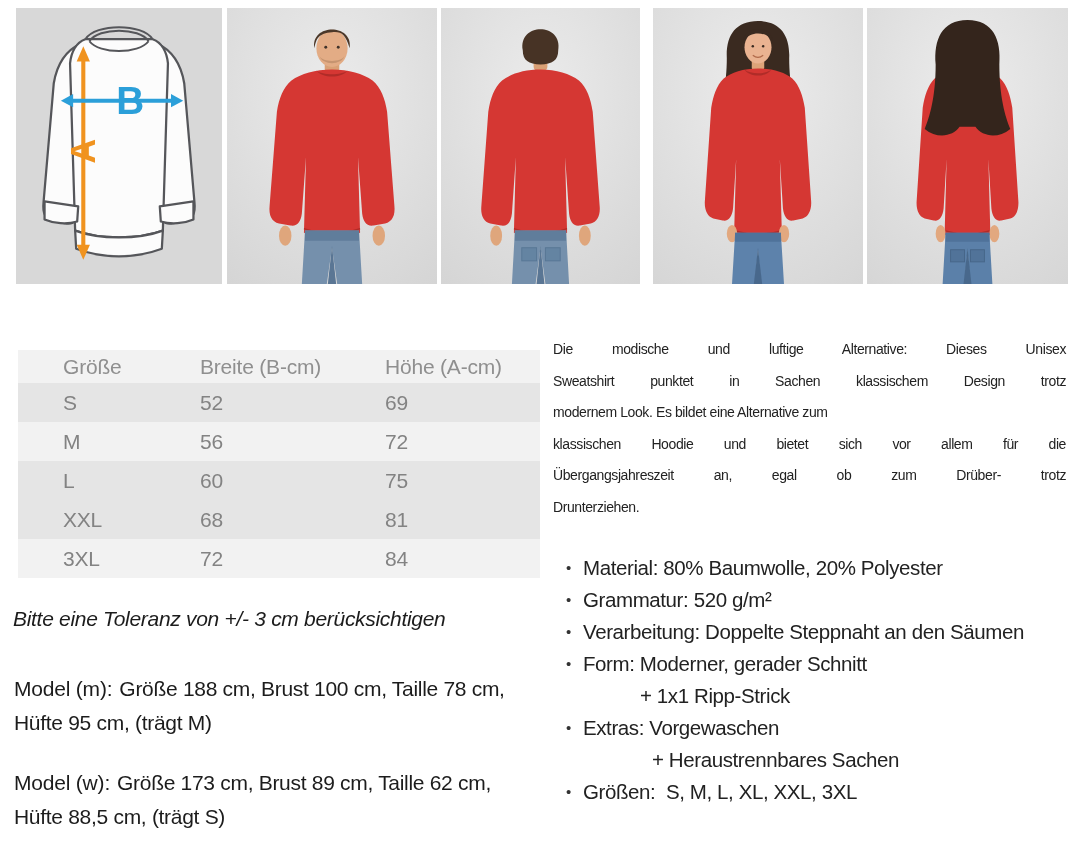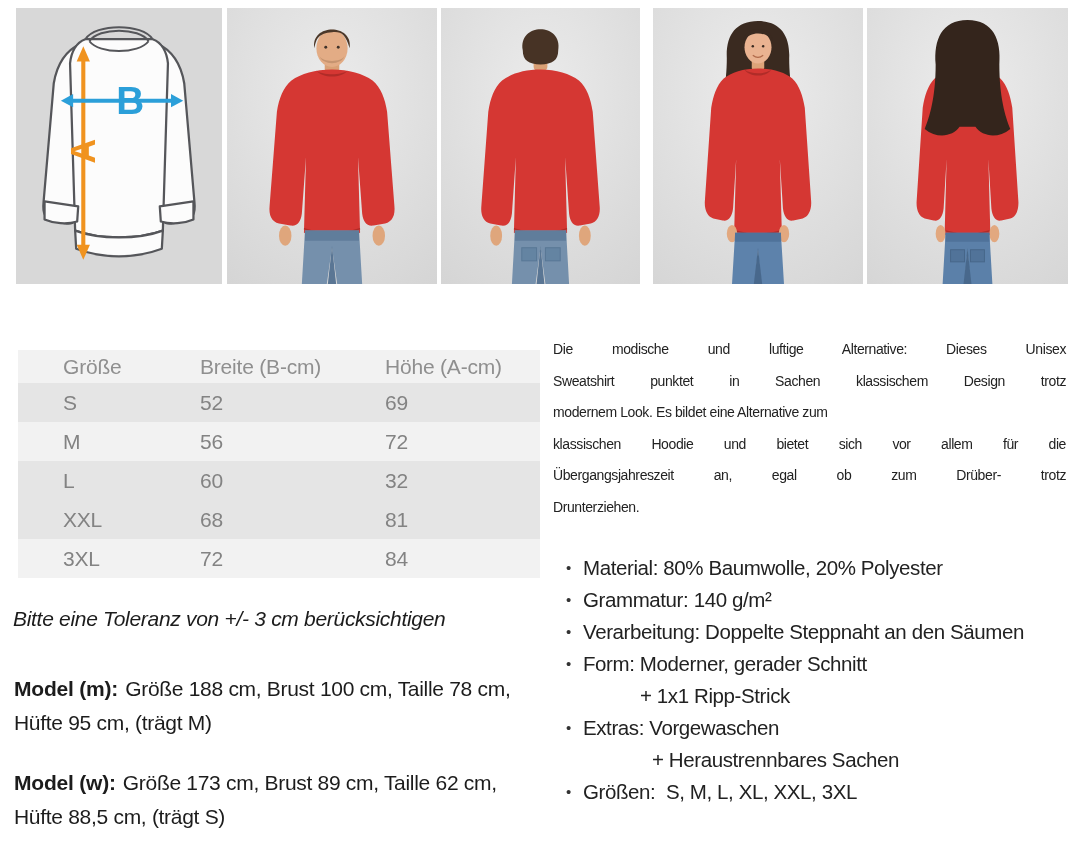--- a/index.html
+++ b/index.html
@@ -36,21 +36,21 @@
   .tolerance {
     position: absolute; left: 13px; top: 606px; width: 530px;
     font-size: 21px; line-height: 26px; letter-spacing: -0.3px; color: #1c1c1c; font-style: italic;
   }
   .model-block {
     position: absolute; left: 14px; width: 540px;
     font-size: 21px; line-height: 33.5px; letter-spacing: -0.3px; color: #1c1c1c;
   }
   #model-m { top: 672px; }
   #model-w { top: 766px; }
-  .model-label { font-weight: bold; margin-right: 7px; letter-spacing: -0.2px; }
+  .model-label { font-weight: normal; margin-right: 7px; letter-spacing: -0.2px; }
 
   
   .description {
     position: absolute; left: 553px; top: 334px; width: 513px;
     font-size: 14px; line-height: 31.5px; letter-spacing: -0.4px; color: #222222;
   }
   .desc-line { text-align: justify; text-align-last: justify; }
   .desc-line.flush { text-align: left; text-align-last: auto; }
 
   .features {
@@ -222,21 +222,21 @@
       <td>69</td>
     </tr>
     <tr class="row-light">
       <td>M</td>
       <td>56</td>
       <td>72</td>
     </tr>
     <tr class="row-dark">
       <td>L</td>
       <td>60</td>
-      <td>32</td>
+      <td>75</td>
     </tr>
     <tr class="row-dark">
       <td>XXL</td>
       <td>68</td>
       <td>81</td>
     </tr>
     <tr class="row-light">
       <td>3XL</td>
       <td>72</td>
       <td>84</td>
@@ -265,21 +265,21 @@
   <div class="desc-line flush">Drunterziehen.</div>
 </div>
 
 <div class="features">
   <div class="feat">
     <span class="bullet">•</span>
     <span>Material: 80% Baumwolle, 20% Polyester</span>
   </div>
   <div class="feat">
     <span class="bullet">•</span>
-    <span>Grammatur: 140 g/m²</span>
+    <span>Grammatur: 520 g/m²</span>
   </div>
   <div class="feat">
     <span class="bullet">•</span>
     <span>Verarbeitung: Doppelte Steppnaht an den Säumen</span>
   </div>
   <div class="feat">
     <span class="bullet">•</span>
     <span>Form: Moderner, gerader Schnitt</span>
   </div>
   <div class="feat cont1">

